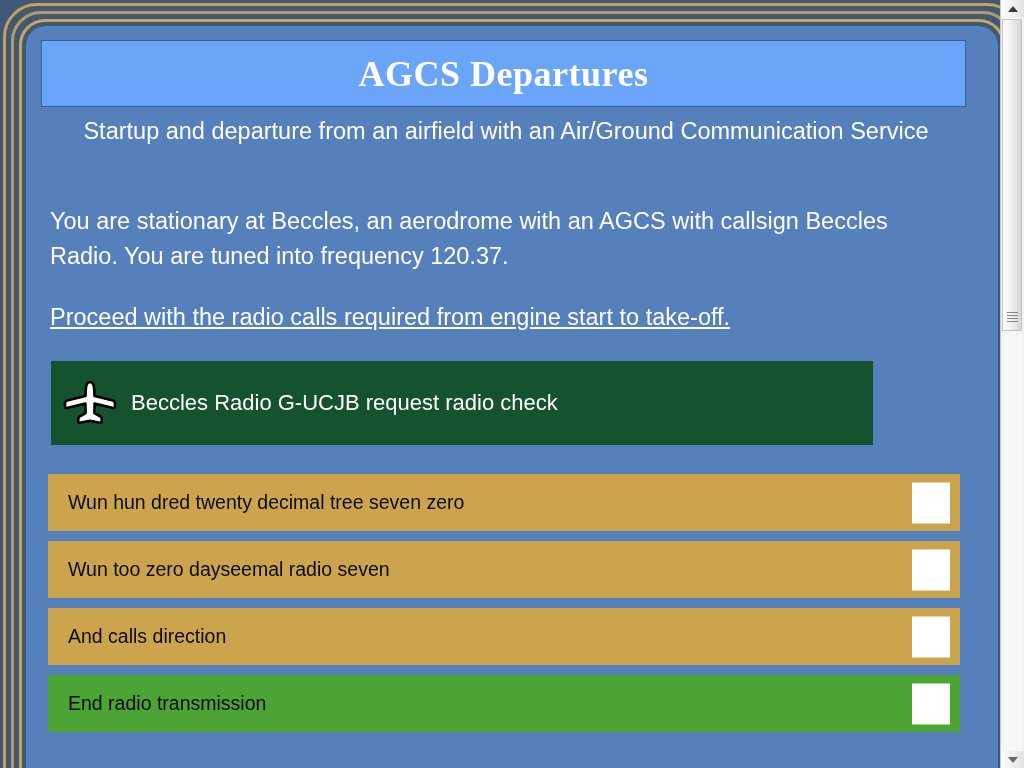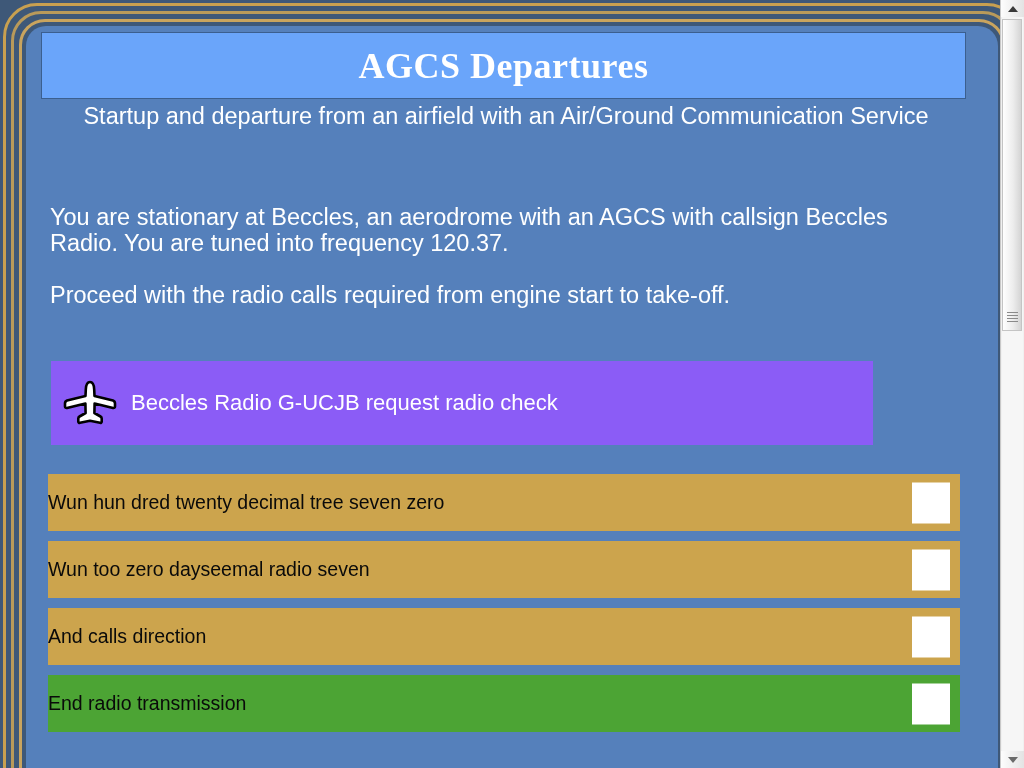--- a/index.html
+++ b/index.html
@@ -40,21 +40,21 @@
     bottom: 0;
     background: #5580bb;
     border-radius: 20px 20px 0 0;
     overflow: hidden;
   }
 
   
   #title-banner {
     position: absolute;
     left: 15px;
-    top: 6px;
+    top: 14px;
     width: 925px;
     height: 67px;
     background: #6aa5fa;
     border: 1px solid #3b5f8f;
     box-sizing: border-box;
     display: flex;
     align-items: center;
     justify-content: center;
   }
   #title-text {
@@ -62,49 +62,49 @@
     font-weight: bold;
     font-size: 36px;
     color: #ffffff;
     letter-spacing: 0.5px;
   }
 
   
   #subtitle {
     position: absolute;
     left: 40px;
-    top: 73px;
+    top: 88px;
     width: 880px;
     text-align: center;
     color: #ffffff;
     font-size: 23.5px;
     line-height: 34px;
   }
 
   
   #body-text {
     position: absolute;
     left: 24px;
     top: 178px;
     width: 912px;
     color: #ffffff;
     font-size: 23.5px;
-    line-height: 26px;
+    line-height: 35px;
   }
   #body-text p { margin: 0; }
-  #body-text p.gap { margin-top: 26px; }
+  #body-text p.gap { margin-top: 26px; text-decoration: underline; }
 
   
   #message-bar {
     position: absolute;
     left: 25px;
     top: 335px;
     width: 822px;
     height: 84px;
-    background: #8b5cf6;
+    background: #14532d;
     display: flex;
     align-items: center;
   }
   #plane-icon {
     width: 54px;
     height: 46px;
     margin-left: 12px;
     flex: none;
     display: block;
   }
@@ -124,20 +124,21 @@
   .option-row {
     position: relative;
     height: 57px;
     margin-bottom: 10px;
     display: flex;
     align-items: center;
   }
   .option-row.gold  { background: #cca44d; }
   .option-row.green { background: #4ca434; }
   .option-label {
+    margin-left: 20px;
     color: #0a0a0a;
     font-size: 19.5px;
   }
   .option-check {
     position: absolute;
     right: 10px;
     top: 50%;
     transform: translateY(-50%);
     width: 38px;
     height: 41px;

